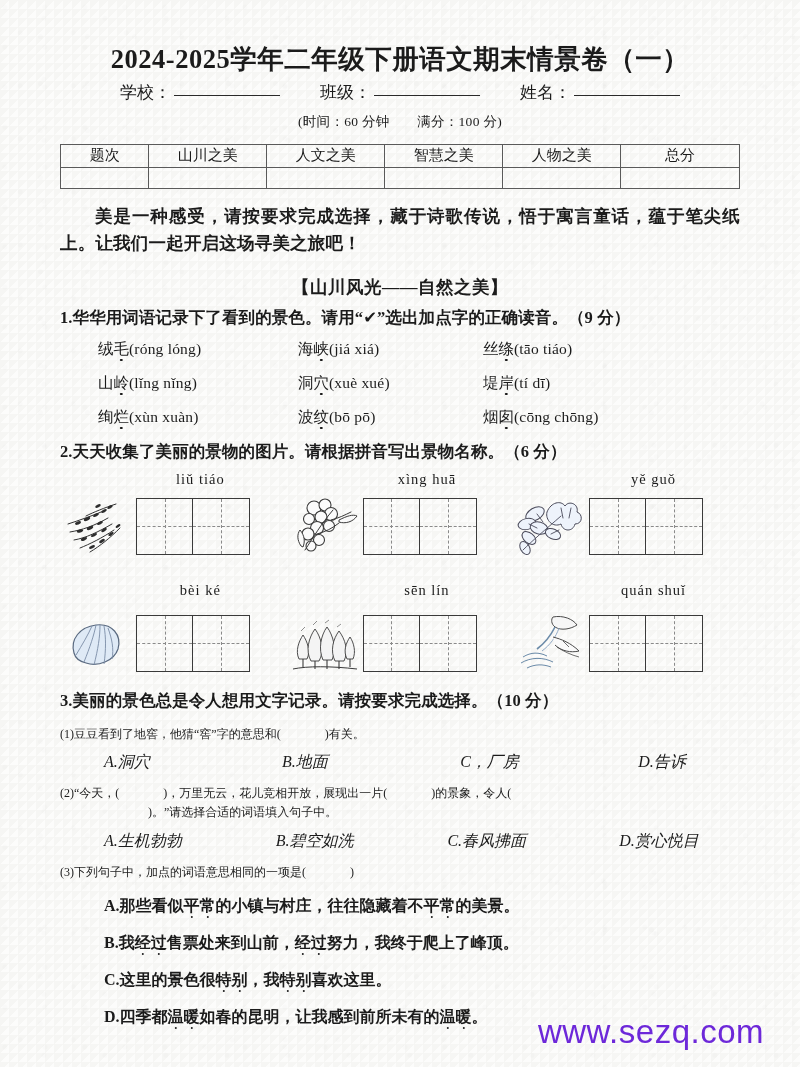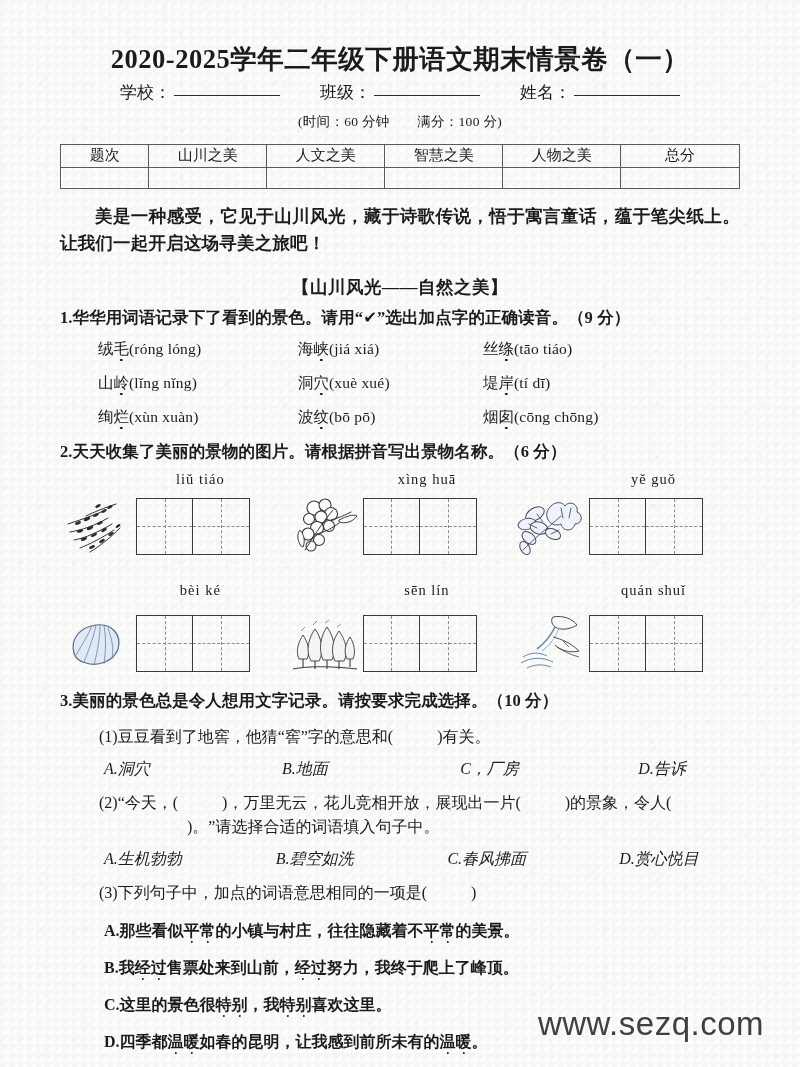--- a/index.html
+++ b/index.html
@@ -118,42 +118,42 @@
   .cellbox::after{
     content:""; position:absolute; top:0; bottom:0; left:50%;
     border-left:1px dashed #8a8a8a;
   }
   .picrow-bot-labels{
     display:flex; font-size:14.5px; font-family:"Liberation Serif",serif;
     letter-spacing:1px; margin-top:20px;
   }
 
   
-  .sub{ margin-top:11px; font-size:16px; line-height:1.55;margin-left:39px; }
+  .sub{ margin-top:11px; font-size:12px; line-height:1.55; }
   .sub .blank{ display:inline-block; width:44px; }
   .opts{ margin-top:9px; display:flex; font-size:16px; padding-left:44px; }
   .opt{ white-space:nowrap;font-style:italic; }
   .optline{ margin-top:13px; padding-left:44px; font-size:16px; line-height:1.5;font-weight:bold; }
   .indent2{ padding-left:44px; }
 
   .watermark{
-    position:absolute; right:36px; bottom:24px;
+    position:absolute; right:36px; bottom:16px;
     font-family:"Liberation Sans",sans-serif;
-    font-size:33px; color:#404040; letter-spacing:.5px;
+    font-size:33px; color:#6d28d9; letter-spacing:.5px;
     z-index:3; user-select:none;margin-left:48px;
   }
 </style>
 </head>
 <body>
 
 <div class="paper-texture"></div>
 
 <div class="page">
 
-  <h1 class="title">2020-2025学年二年级下册语文期末情景卷（一）</h1>
+  <h1 class="title">2024-2025学年二年级下册语文期末情景卷（一）</h1>
 
   <div class="idline">
     <span class="idfield">
       <span class="idlabel">学校：</span>
       <span class="idrule"></span>
     </span>
     <span class="idfield">
       <span class="idlabel">班级：</span>
       <span class="idrule"></span>
     </span>
@@ -179,21 +179,21 @@
       <td class="c0"></td>
       <td></td>
       <td></td>
       <td></td>
       <td></td>
       <td class="c5"></td>
     </tr>
   </tbody>
     </table>
 
-  <p class="intro">美是一种感受，它见于山川风光，藏于诗歌传说，悟于寓言童话，蕴于笔尖纸上。让我们一起开启这场寻美之旅吧！</p>
+  <p class="intro">美是一种感受，请按要求完成选择，藏于诗歌传说，悟于寓言童话，蕴于笔尖纸上。让我们一起开启这场寻美之旅吧！</p>
   <div class="section-head">【山川风光——自然之美】</div>
 
   <div class="qstem">
     <span>1.华华用词语记录下了看到的景色。请用“</span><span class="check">✔</span><span>”选出加点字的正确读音。（9 分）</span>
   </div>
 
   <div class="pin-grid" id="pin-grid">
       <div class="pword"><span class="han">绒</span><span class="han dot">毛</span><span class="py">(róng lóng)</span></div>
       <div class="pword"><span class="han">海</span><span class="han dot">峡</span><span class="py">(jiá xiá)</span></div>
       <div class="pword"><span class="han">丝</span><span class="han dot">绦</span><span class="py">(tāo tiáo)</span></div>

